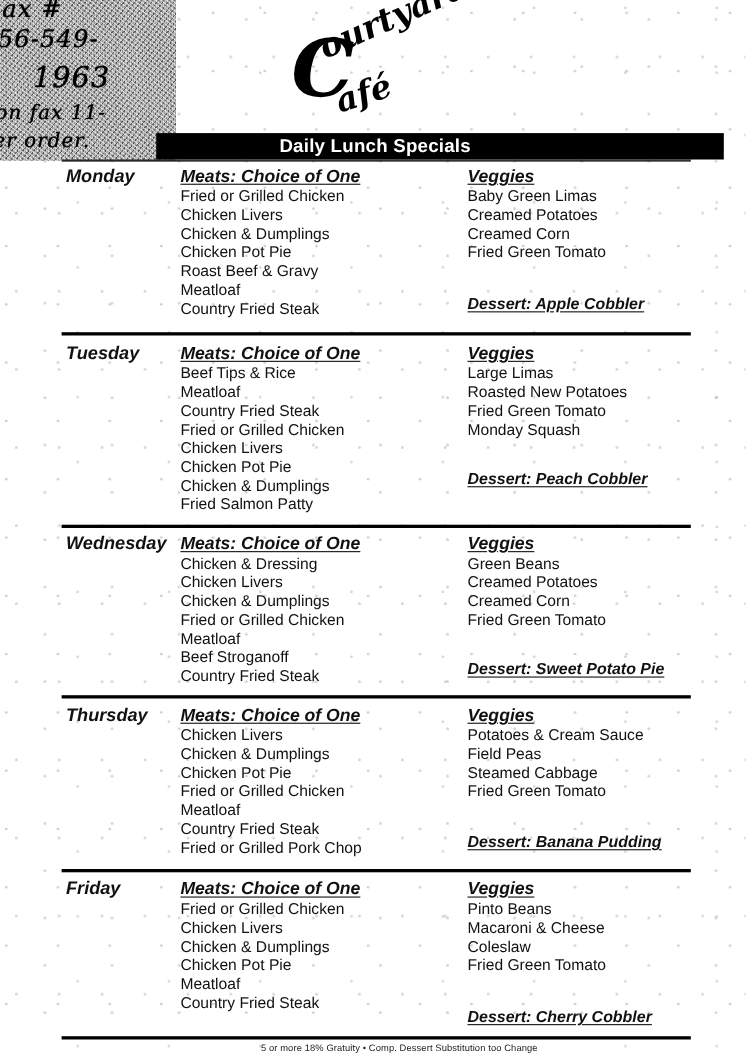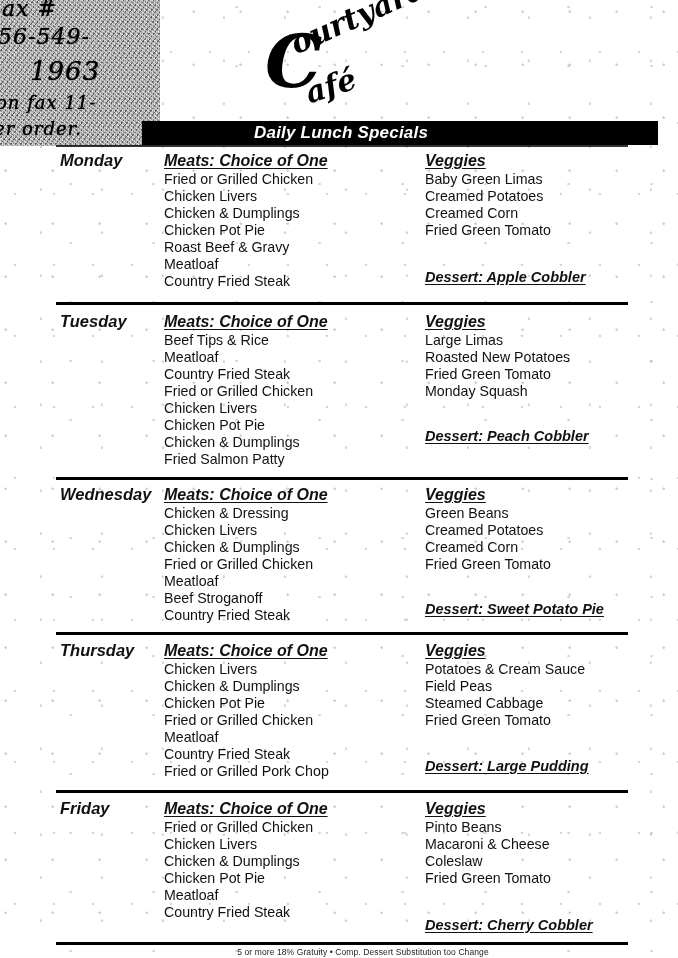--- a/index.html
+++ b/index.html
@@ -50,21 +50,21 @@
       position: absolute; left: 40px; top: 60px;
       font-family: "DejaVu Serif", serif; font-style: italic; font-weight: bold;
       font-size: 30px; transform: rotate(-18deg); color: #000;
     }
     .banner {
       position: absolute; left: 142px; top: 121px; width: 516px; height: 24px;
       background: #000; color: #fff;
     }
     .banner .title {
       position: absolute; left: 112px; top: 2px;
-      font-style: italic; font-weight: bold; font-size: 17px; letter-spacing: .2px;
+      font-weight: bold; font-size: 17px; letter-spacing: .2px;
     }
     .day {
       position: absolute; left: 56px; width: 572px;
     }
     .day .rule {
       position: absolute; left: 0; right: 0; top: 0; height: 3px; background: #000;
     }
     .day-name {
       position: absolute; left: 4px; top: 6px;
       font-size: 16.5px; font-weight: bold; font-style: italic;
@@ -198,21 +198,21 @@
     <div class="item">Country Fried Steak</div>
     <div class="item">Fried or Grilled Pork Chop</div>
   </div>
   <div class="veggies" style="top:9px;">
     <div class="head">Veggies</div>
     <div class="item">Potatoes &amp; Cream Sauce</div>
     <div class="item">Field Peas</div>
     <div class="item">Steamed Cabbage</div>
     <div class="item">Fried Green Tomato</div>
   </div>
-  <div class="dessert" style="top:126px;">Dessert: Large Pudding</div>
+  <div class="dessert" style="top:126px;">Dessert: Banana Pudding</div>
 </div>
 
 <div class="day" style="top:790px;height:152px;">
   <div class="rule"></div>
   <div class="day-name" style="top:9px;">Friday</div>
   <div class="meats" style="top:9px;">
     <div class="head">Meats: Choice of One</div>
     <div class="item">Fried or Grilled Chicken</div>
     <div class="item">Chicken Livers</div>
     <div class="item">Chicken &amp; Dumplings</div>

